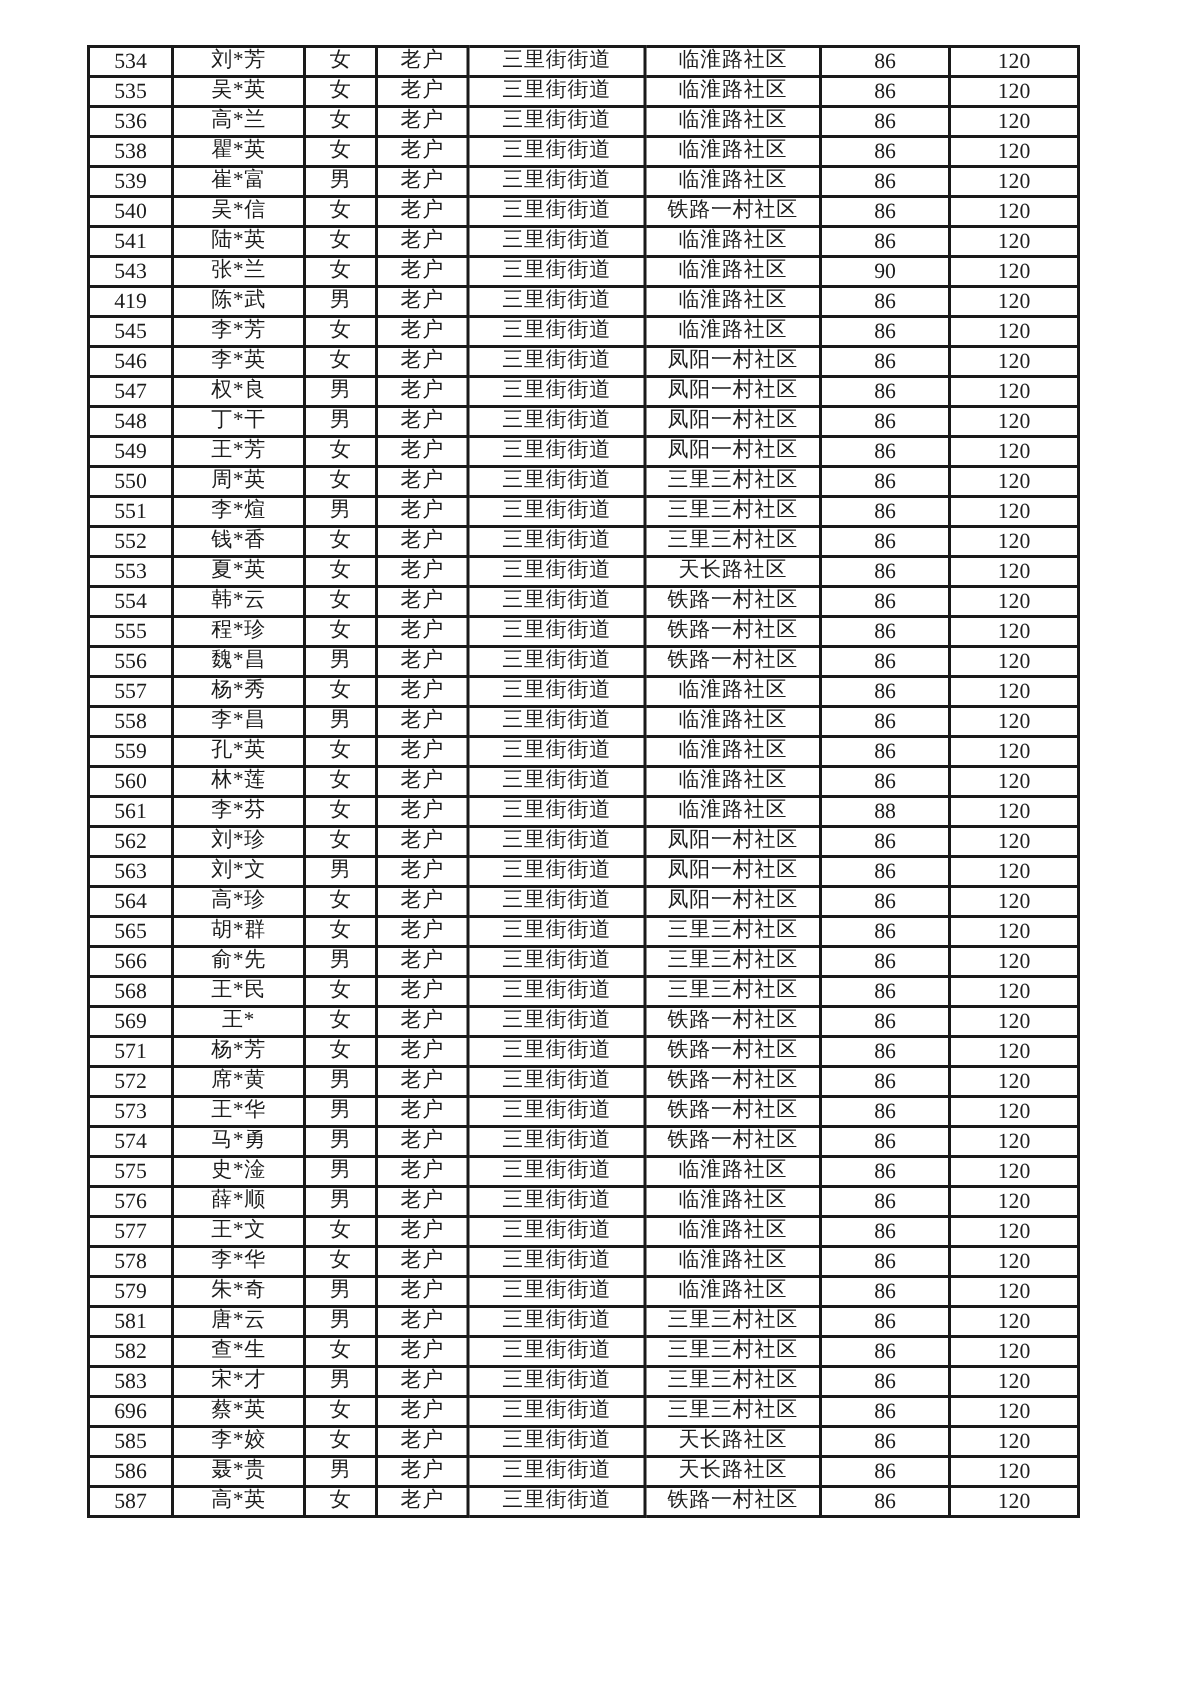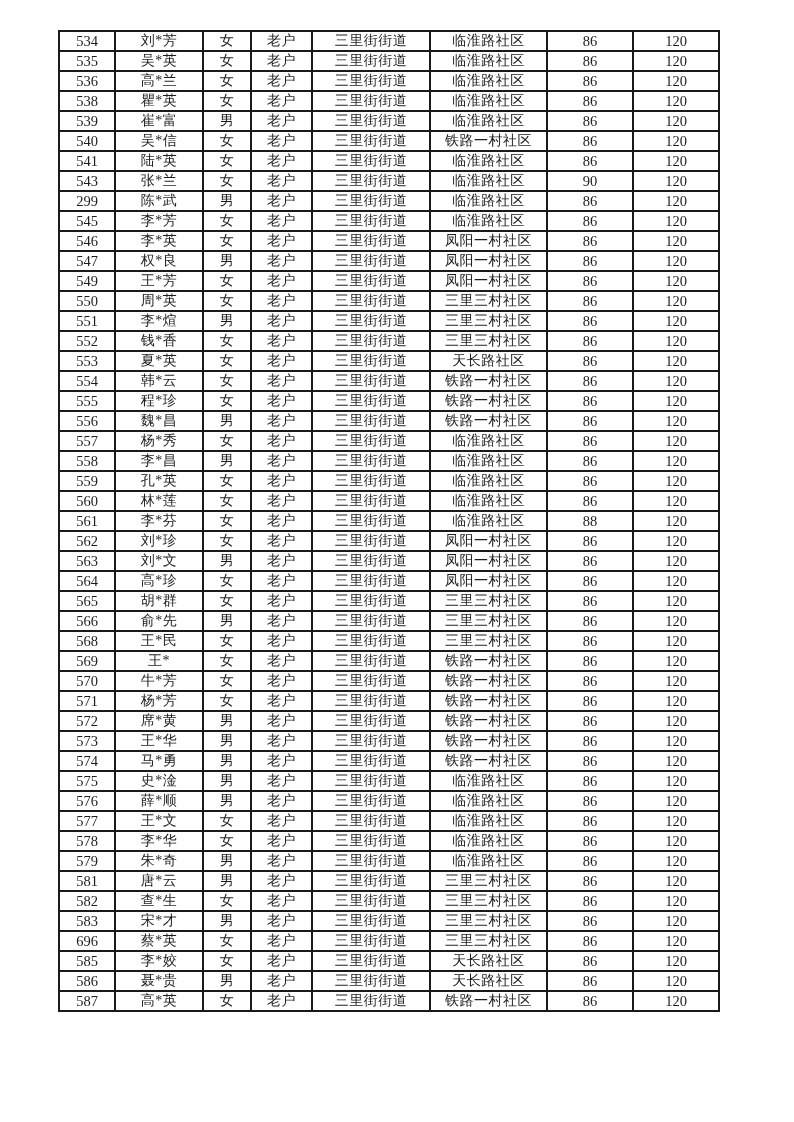--- a/index.html
+++ b/index.html
@@ -140,21 +140,21 @@
           <td class="num">543</td>
           <td>张*兰</td>
           <td>女</td>
           <td>老户</td>
           <td>三里街街道</td>
           <td>临淮路社区</td>
           <td class="num">90</td>
           <td class="num">120</td>
         </tr>
         <tr>
-          <td class="num">299</td>
+          <td class="num">419</td>
           <td>陈*武</td>
           <td>男</td>
           <td>老户</td>
           <td>三里街街道</td>
           <td>临淮路社区</td>
           <td class="num">86</td>
           <td class="num">120</td>
         </tr>
         <tr>
           <td class="num">545</td>
@@ -180,20 +180,30 @@
           <td class="num">547</td>
           <td>权*良</td>
           <td>男</td>
           <td>老户</td>
           <td>三里街街道</td>
           <td>凤阳一村社区</td>
           <td class="num">86</td>
           <td class="num">120</td>
         </tr>
         <tr>
+          <td class="num">548</td>
+          <td>丁*干</td>
+          <td>男</td>
+          <td>老户</td>
+          <td>三里街街道</td>
+          <td>凤阳一村社区</td>
+          <td class="num">86</td>
+          <td class="num">120</td>
+        </tr>
+        <tr>
           <td class="num">549</td>
           <td>王*芳</td>
           <td>女</td>
           <td>老户</td>
           <td>三里街街道</td>
           <td>凤阳一村社区</td>
           <td class="num">86</td>
           <td class="num">120</td>
         </tr>
         <tr>
@@ -372,30 +382,20 @@
           <td>女</td>
           <td>老户</td>
           <td>三里街街道</td>
           <td>三里三村社区</td>
           <td class="num">86</td>
           <td class="num">120</td>
         </tr>
         <tr>
           <td class="num">569</td>
           <td>王*</td>
-          <td>女</td>
-          <td>老户</td>
-          <td>三里街街道</td>
-          <td>铁路一村社区</td>
-          <td class="num">86</td>
-          <td class="num">120</td>
-        </tr>
-        <tr>
-          <td class="num">570</td>
-          <td>牛*芳</td>
           <td>女</td>
           <td>老户</td>
           <td>三里街街道</td>
           <td>铁路一村社区</td>
           <td class="num">86</td>
           <td class="num">120</td>
         </tr>
         <tr>
           <td class="num">571</td>
           <td>杨*芳</td>

